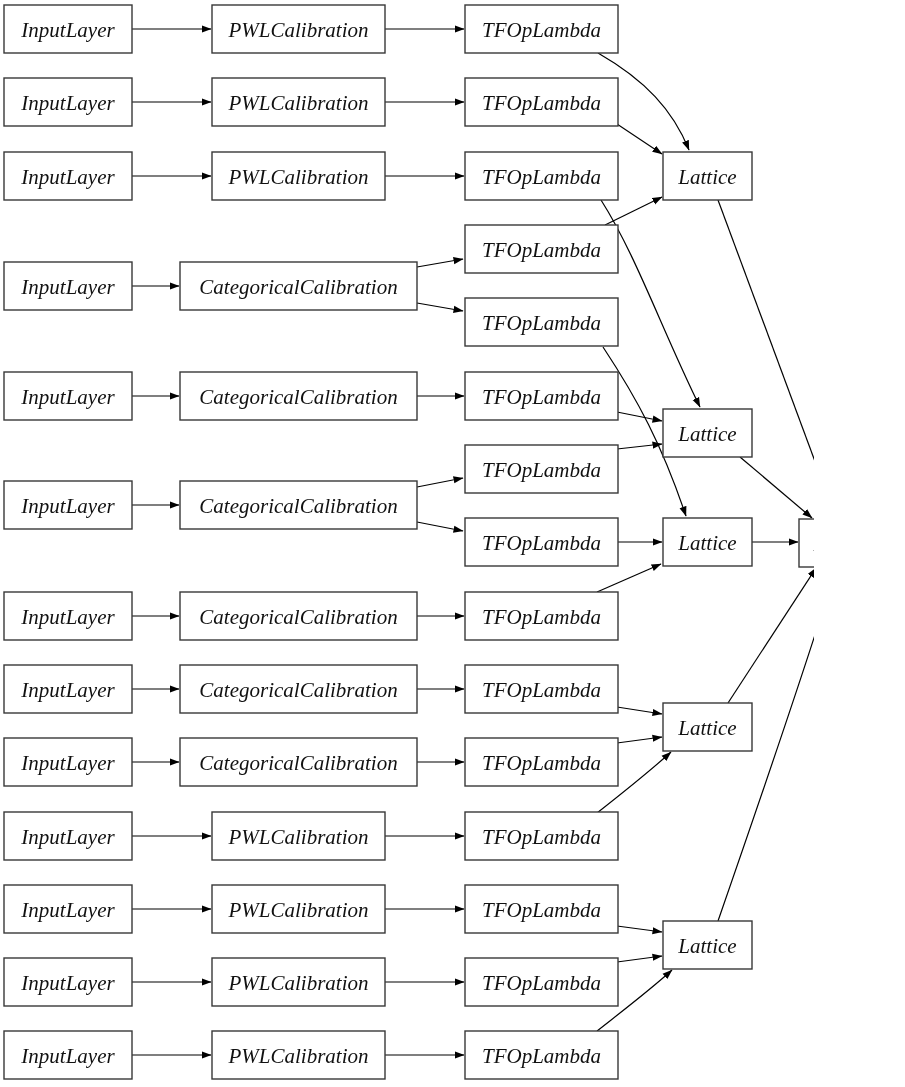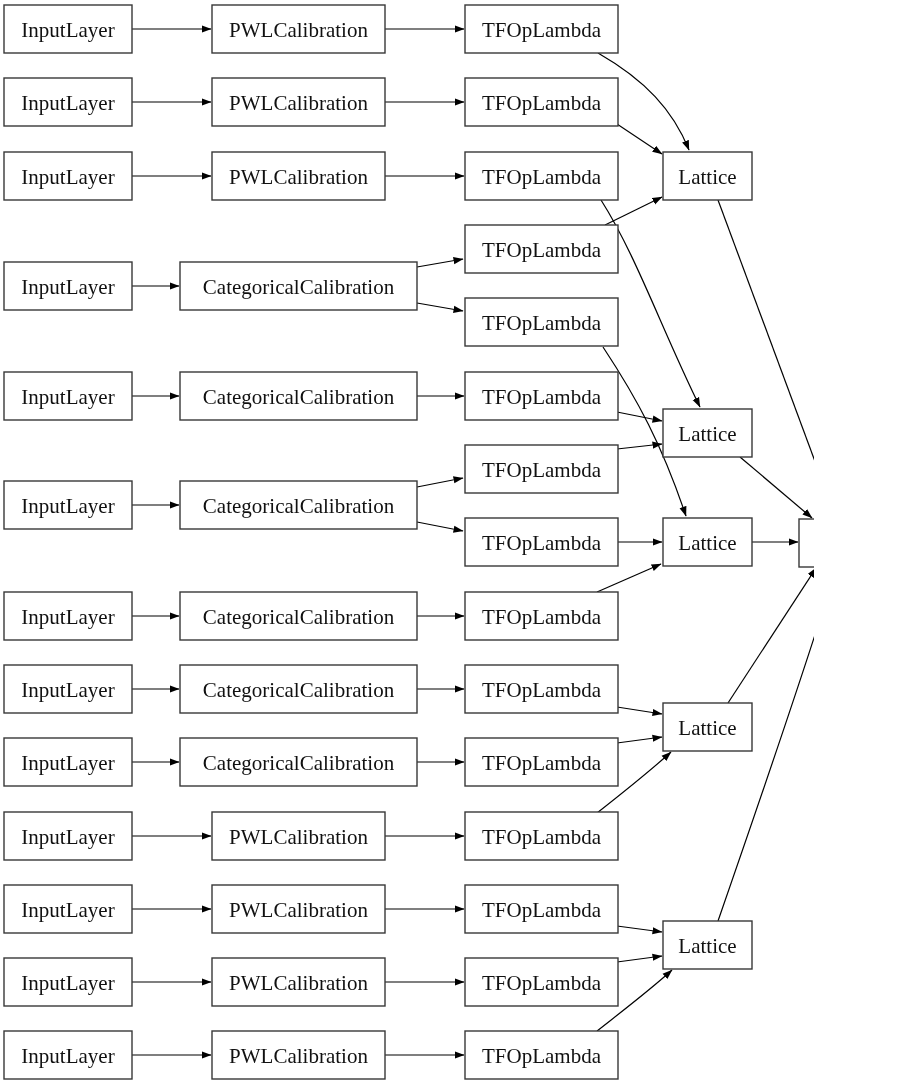--- a/index.html
+++ b/index.html
@@ -6,20 +6,21 @@
     margin: 0;
     padding: 0;
     background: var(--bg, #ffffff);
   }
   .canvas-wrap {
     position: relative;
     width: 814px;
     height: 1087px;
     background: var(--bg, #ffffff);
     overflow: hidden;
+    font-style: italic;
   }
   svg text {
     font-family: "Liberation Serif", "DejaVu Serif", serif;
     font-size: 21px;
     fill: var(--text, #111111);
     text-anchor: middle;
   }
   svg .node-box {
     fill: var(--bg, #ffffff);
     stroke: var(--border, #383838);

